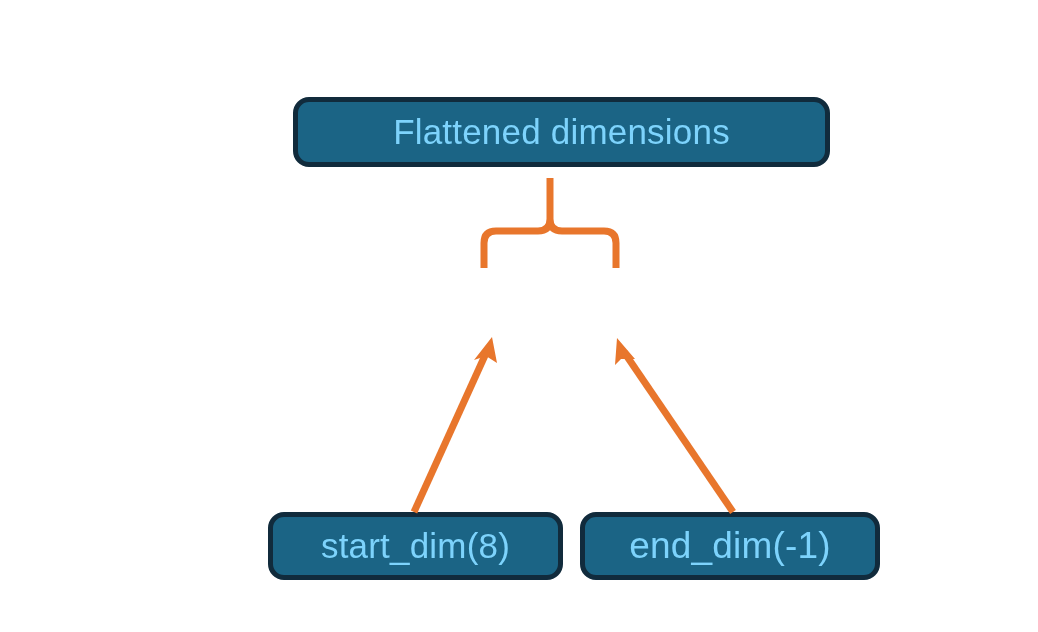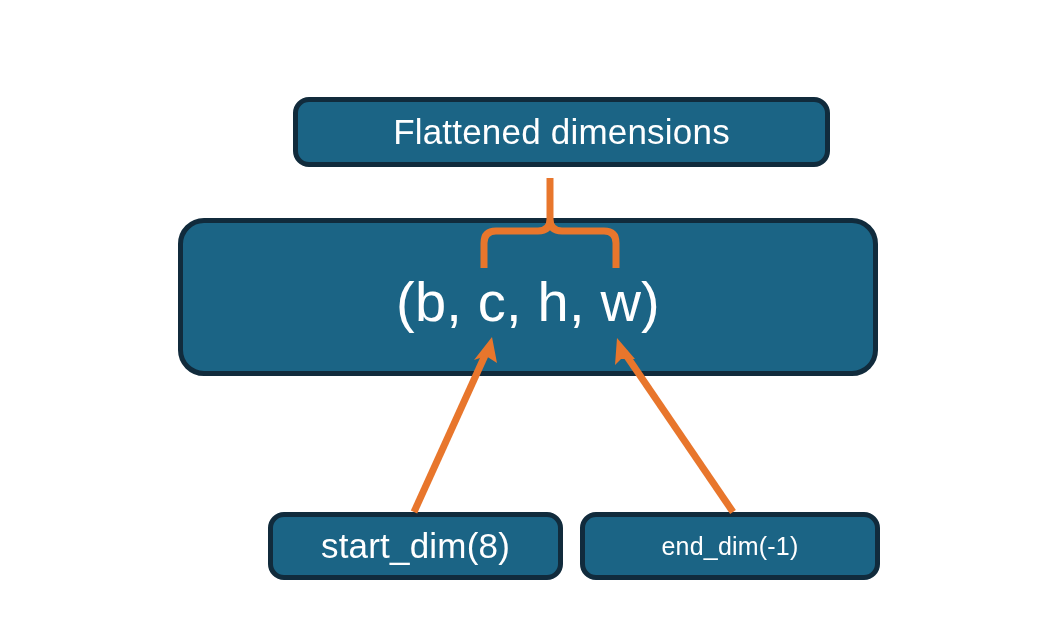--- a/index.html
+++ b/index.html
@@ -25,21 +25,21 @@
 
   .node-box {
     position: absolute;
     box-sizing: border-box;
     background: #1b6485;
     border: 5px solid #112b3c;
     border-radius: 18px;
     display: flex;
     align-items: center;
     justify-content: center;
-    color: #ffffff;
+    color: #7dd3fc;
     font-weight: 400;
     letter-spacing: 0.2px;
     white-space: nowrap;
     user-select: none;
   }
 
   
   #node-flattened {
     left: 293px;
     top: 97px;
@@ -74,21 +74,21 @@
     font-size: 35px;
   }
 
   
   #node-end-dim {
     left: 580px;
     top: 512px;
     width: 300px;
     height: 68px;
     border-radius: 16px;
-    font-size: 25px;
+    font-size: 37px;
   }
 
   #connector-layer {
     position: absolute;
     left: 0;
     top: 0;
     width: 1038px;
     height: 632px;
     pointer-events: none;
   }
@@ -106,23 +106,20 @@
 </style>
 </head>
 <body>
 
 <div id="diagram-canvas">
 
   <div class="node-box" id="node-flattened">
     <span class="node-label">Flattened dimensions</span>
   </div>
 
-  <div class="node-box" id="node-shape">
-    <span class="shape-text">(b, c, h, w)</span>
-  </div>
 
   <div class="node-box" id="node-start-dim">
     <span class="node-label">start_dim(8)</span>
   </div>
 
   <div class="node-box" id="node-end-dim">
     <span class="node-label">end_dim(-1)</span>
   </div>
 
   <svg id="connector-layer" viewBox="0 0 1038 632" width="1038" height="632">

